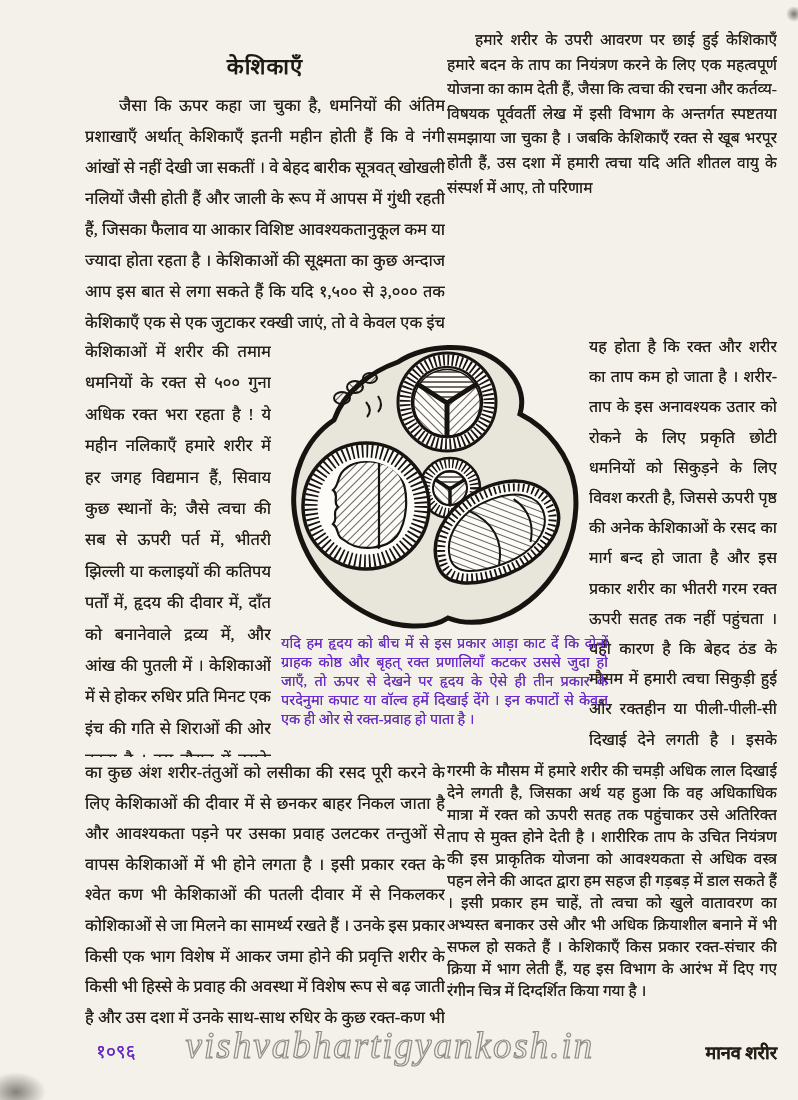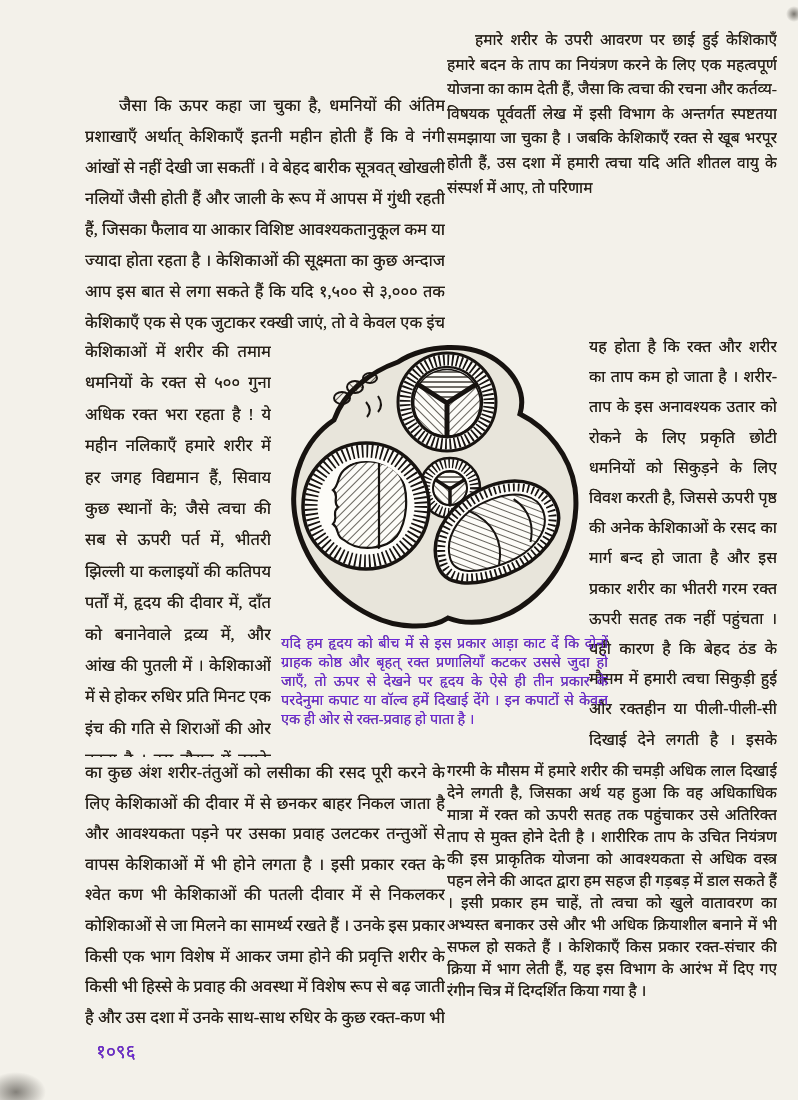--- a/index.html
+++ b/index.html
@@ -56,20 +56,21 @@
   .smudge-tr{
     position:absolute;left:786px;top:6px;width:16px;height:16px;border-radius:50%;
     background:radial-gradient(closest-side,rgba(40,36,30,.6),rgba(40,36,30,0));
   }
 </style>
 </head>
 <body>
 
 <div class="page">
 
+  <h1 class="heading">केशिकाएँ</h1>
 
   <div class="txt left-top">जैसा कि ऊपर कहा जा चुका है, धमनियों की अंतिम प्रशाखाएँ अर्थात् केशिकाएँ इतनी महीन होती हैं कि वे नंगी आंखों से नहीं देखी जा सकतीं । वे बेहद बारीक सूत्रवत् खोखली नलियों जैसी होती हैं और जाली के रूप में आपस में गुंथी रहती हैं, जिसका फैलाव या आकार विशिष्ट आवश्यकतानुकूल कम या ज्यादा होता रहता है । केशिकाओं की सूक्ष्मता का कुछ अन्दाज आप इस बात से लगा सकते हैं कि यदि १,५०० से ३,००० तक केशिकाएँ एक से एक जुटाकर रक्खी जाएं, तो वे केवल एक इंच जितनी जगह ही घेरेंगी ! किन्तु इतनी अधिक सूक्ष्म होने पर भी इन</div>
   <div class="txt left-narrow">केशिकाओं में शरीर की तमाम धमनियों के रक्त से ५०० गुना अधिक रक्त भरा रहता है ! ये महीन नलिकाएँ हमारे शरीर में हर जगह विद्यमान हैं, सिवाय कुछ स्थानों के; जैसे त्वचा की सब से ऊपरी पर्त में, भीतरी झिल्ली या कलाइयों की कतिपय पर्तों में, हृदय की दीवार में, दाँत को बनानेवाले द्रव्य में, और आंख की पुतली में । केशिकाओं में से होकर रुधिर प्रति मिनट एक इंच की गति से शिराओं की ओर बहता है । इस दौरान में उसके द्रव भाग</div>
   <div class="txt left-bottom">का कुछ अंश शरीर-तंतुओं को लसीका की रसद पूरी करने के लिए केशिकाओं की दीवार में से छनकर बाहर निकल जाता है और आवश्यकता पड़ने पर उसका प्रवाह उलटकर तन्तुओं से वापस केशिकाओं में भी होने लगता है । इसी प्रकार रक्त के श्वेत कण भी केशिकाओं की पतली दीवार में से निकलकर कोशिकाओं से जा मिलने का सामर्थ्य रखते हैं । उनके इस प्रकार किसी एक भाग विशेष में आकर जमा होने की प्रवृत्ति शरीर के किसी भी हिस्से के प्रवाह की अवस्था में विशेष रूप से बढ़ जाती है और उस दशा में उनके साथ-साथ रुधिर के कुछ रक्त-कण भी केशिकाओं की दीवार के उस पार छनकर निकल आते हैं । प्रायः हमारे</div>
 
   <div class="txt right-top">
     <p class="indent">हमारे शरीर के उपरी आवरण पर छाई हुई केशिकाएँ हमारे बदन के ताप का नियंत्रण करने के लिए एक महत्वपूर्ण योजना का काम देती हैं, जैसा कि त्वचा की रचना और कर्तव्य-विषयक पूर्ववर्ती लेख में इसी विभाग के अन्तर्गत स्पष्टतया समझाया जा चुका है । जबकि केशिकाएँ रक्त से खूब भरपूर होती हैं, उस दशा में हमारी त्वचा यदि अति शीतल वायु के संस्पर्श में आए, तो परिणाम</p>
   </div>
   <div class="txt right-narrow">यह होता है कि रक्त और शरीर का ताप कम हो जाता है । शरीर-ताप के इस अनावश्यक उतार को रोकने के लिए प्रकृति छोटी धमनियों को सिकुड़ने के लिए विवश करती है, जिससे ऊपरी पृष्ठ की अनेक केशिकाओं के रसद का मार्ग बन्द हो जाता है और इस प्रकार शरीर का भीतरी गरम रक्त ऊपरी सतह तक नहीं पहुंचता । यही कारण है कि बेहद ठंड के मौसम में हमारी त्वचा सिकुड़ी हुई और रक्तहीन या पीली-पीली-सी दिखाई देने लगती है । इसके विपरीत</div>
   <div class="txt right-bottom">गरमी के मौसम में हमारे शरीर की चमड़ी अधिक लाल दिखाई देने लगती है, जिसका अर्थ यह हुआ कि वह अधिकाधिक मात्रा में रक्त को ऊपरी सतह तक पहुंचाकर उसे अतिरिक्त ताप से मुक्त होने देती है । शारीरिक ताप के उचित नियंत्रण की इस प्राकृतिक योजना को आवश्यकता से अधिक वस्त्र पहन लेने की आदत द्वारा हम सहज ही गड़बड़ में डाल सकते हैं । इसी प्रकार हम चाहें, तो त्वचा को खुले वातावरण का अभ्यस्त बनाकर उसे और भी अधिक क्रियाशील बनाने में भी सफल हो सकते हैं । केशिकाएँ किस प्रकार रक्त-संचार की क्रिया में भाग लेती हैं, यह इस विभाग के आरंभ में दिए गए रंगीन चित्र में दिग्दर्शित किया गया है ।</div>
@@ -146,16 +147,18 @@
                  C 46 24, 22 37, -10 35 C -38 33, -59 25, -56 8 Z" fill="url(#hm45)" stroke="#171310" stroke-width="2"></path>
         <path d="M -20 -28 C -2 -8, 0 14, -14 34" fill="none" stroke="#171310" stroke-width="2"></path>
         <path d="M 26 -20 C 36 -4, 34 12, 24 26" fill="none" stroke="#171310" stroke-width="2"></path>
       </g>
     </svg>
   </figure>
 
   <div class="caption">यदि हम हृदय को बीच में से इस प्रकार आड़ा काट दें कि दोनों ग्राहक कोष्ठ और बृहत् रक्त प्रणालियाँ कटकर उससे जुदा हो जाएँ, तो ऊपर से देखने पर हृदय के ऐसे ही तीन प्रकार के परदेनुमा कपाट या वॉल्व हमें दिखाई देंगे । इन कपाटों से केवल एक ही ओर से रक्त-प्रवाह हो पाता है ।</div>
 
   <span class="pageno">१०९६</span>
+  <span class="watermark">vishvabhartigyankosh.in</span>
+  <span class="booktitle">मानव शरीर</span>
 
   <div class="smudge-bl"></div>
   <div class="smudge-tr"></div>
 </div>
 
 </body></html>

